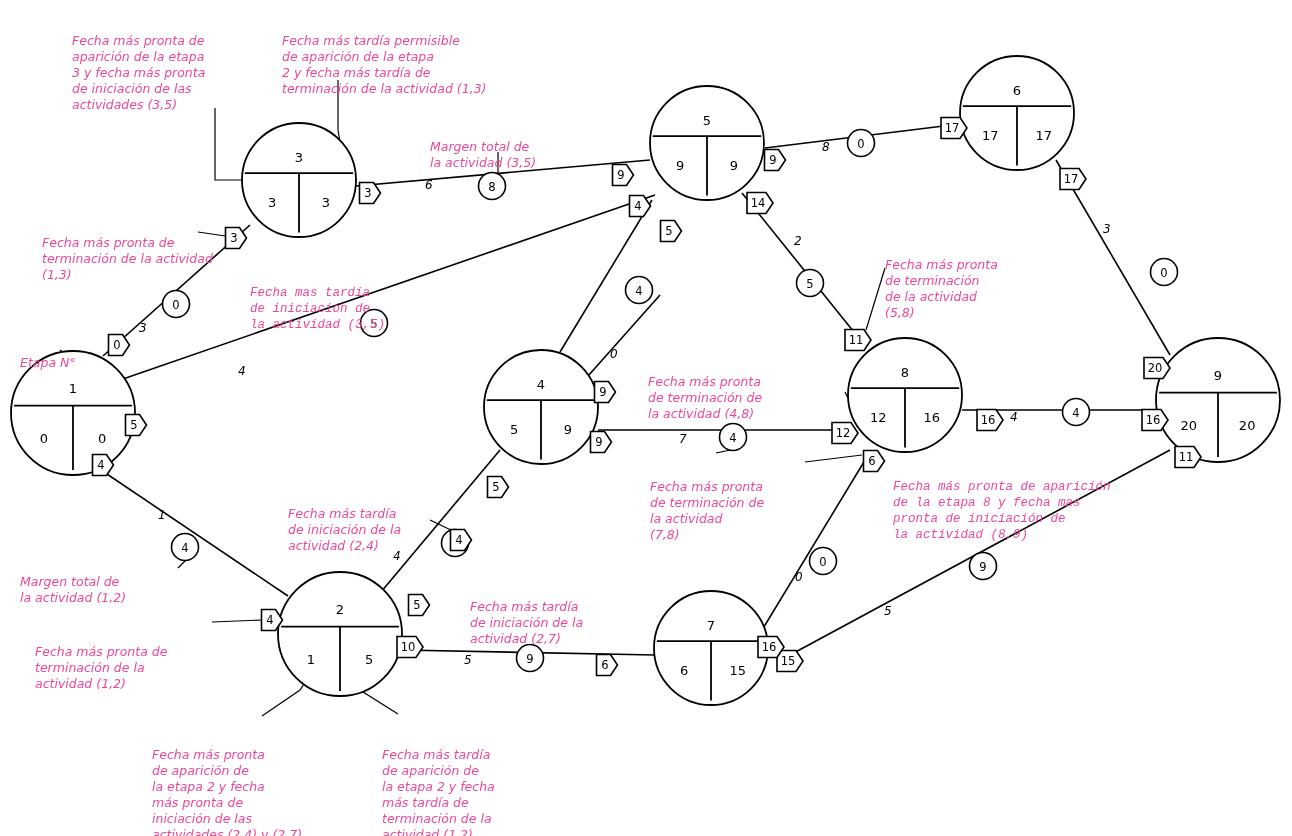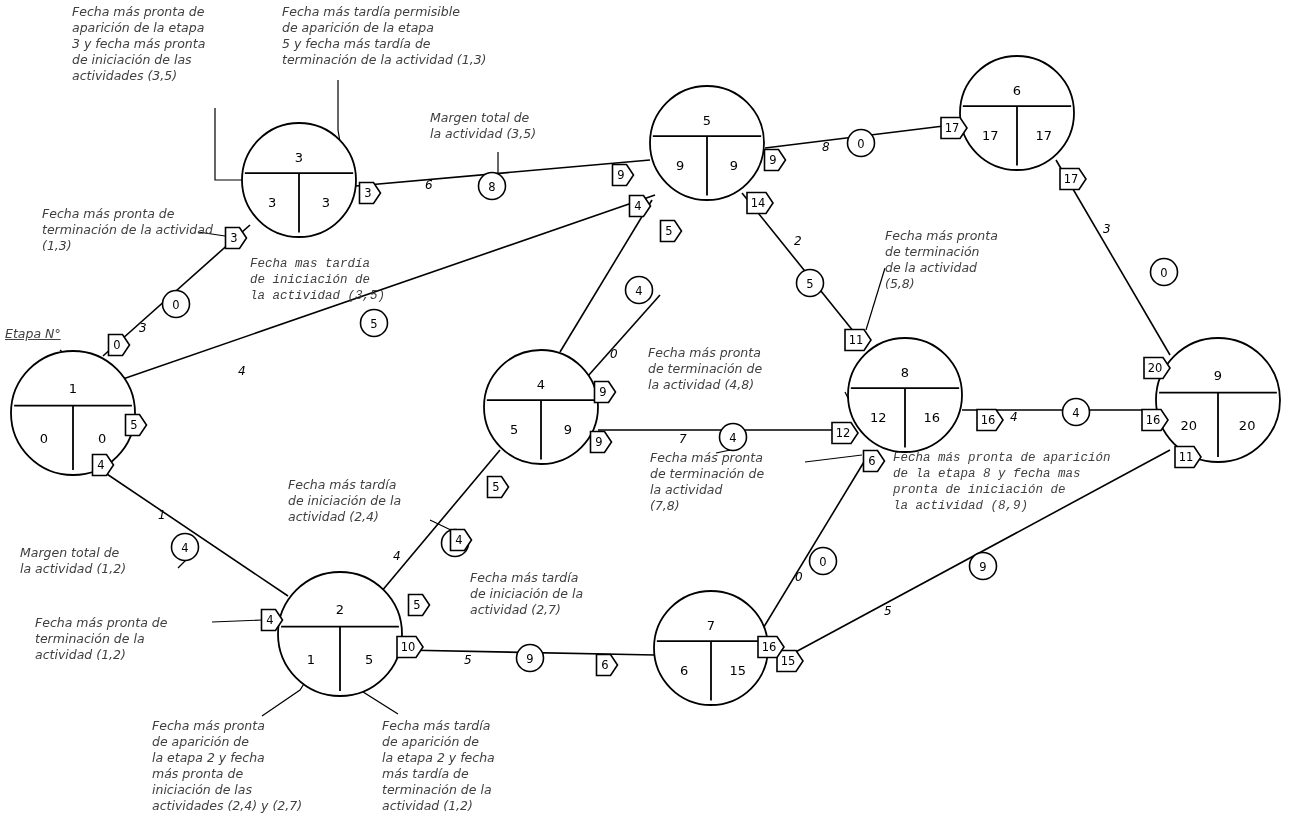--- a/index.html
+++ b/index.html
@@ -2,21 +2,21 @@
 <html><head>
 <meta charset="utf-8">
 <style>
   html, body { margin:0; padding:0; background:#ffffff; }
   body { width:1292px; height:836px; position:relative; overflow:hidden;
          font-family:"DejaVu Sans", sans-serif; color:#000; }
   #canvas { position:absolute; left:0; top:0; width:1292px; height:836px; }
   svg { position:absolute; left:0; top:0; width:1292px; height:836px; }
 
   .lbl { position:absolute; font-style:italic; font-size:12.5px; line-height:1.28;
-         white-space:pre-line; color:#404040; }
+         white-space:pre-line; color:#ec4899;margin-top:29px; }
   .dur { position:absolute; font-size:12px; font-style:italic; }
   .circ-txt { font-size:13px; text-anchor:middle; font-family:"DejaVu Sans", sans-serif; }
   .pent-txt { font-size:11.5px; text-anchor:middle; font-family:"DejaVu Sans", sans-serif; }
 </style>
 </head>
 <body>
 
 <div id="canvas">
 
   <svg viewBox="0 0 1292 836">
@@ -318,31 +318,31 @@
   </svg>
 
   <div id="labels">
       <div class="lbl" style="left: 72px; top: 4px; width: 210px;">Fecha más pronta de
 aparición de la etapa
 3 y fecha más pronta
 de iniciación de las
 actividades (3,5)</div>
       <div class="lbl" style="left: 282px; top: 4px; width: 275px;">Fecha más tardía permisible
 de aparición de la etapa
-5 y fecha más tardía de
+2 y fecha más tardía de
 terminación de la actividad (1,3)</div>
       <div class="lbl" style="left: 430px; top: 110px; width: 160px;">Margen total de
 la actividad (3,5)</div>
       <div class="lbl" style="left: 42px; top: 206px; width: 185px;">Fecha más pronta de
 terminación de la actividad
 (1,3)</div>
       <div class="lbl" style="left: 250px; top: 256px; width: 175px; font-family: Liberation Mono, monospace;">Fecha mas tardía
 de iniciación de
 la actividad (3,5)</div>
-      <div class="lbl" style="left: 5px; top: 326px; width: 95px; text-decoration: underline;">Etapa N°</div>
+      <div class="lbl" style="left: 20px; top: 326px; width: 95px;">Etapa N°</div>
       <div class="lbl" style="left: 885px; top: 228px; width: 160px;">Fecha más pronta
 de terminación
 de la actividad
 (5,8)</div>
       <div class="lbl" style="left: 648px; top: 345px; width: 195px;">Fecha más pronta
 de terminación de
 la actividad (4,8)</div>
       <div class="lbl" style="left: 288px; top: 477px; width: 180px;">Fecha más tardía
 de iniciación de la
 actividad (2,4)</div>

